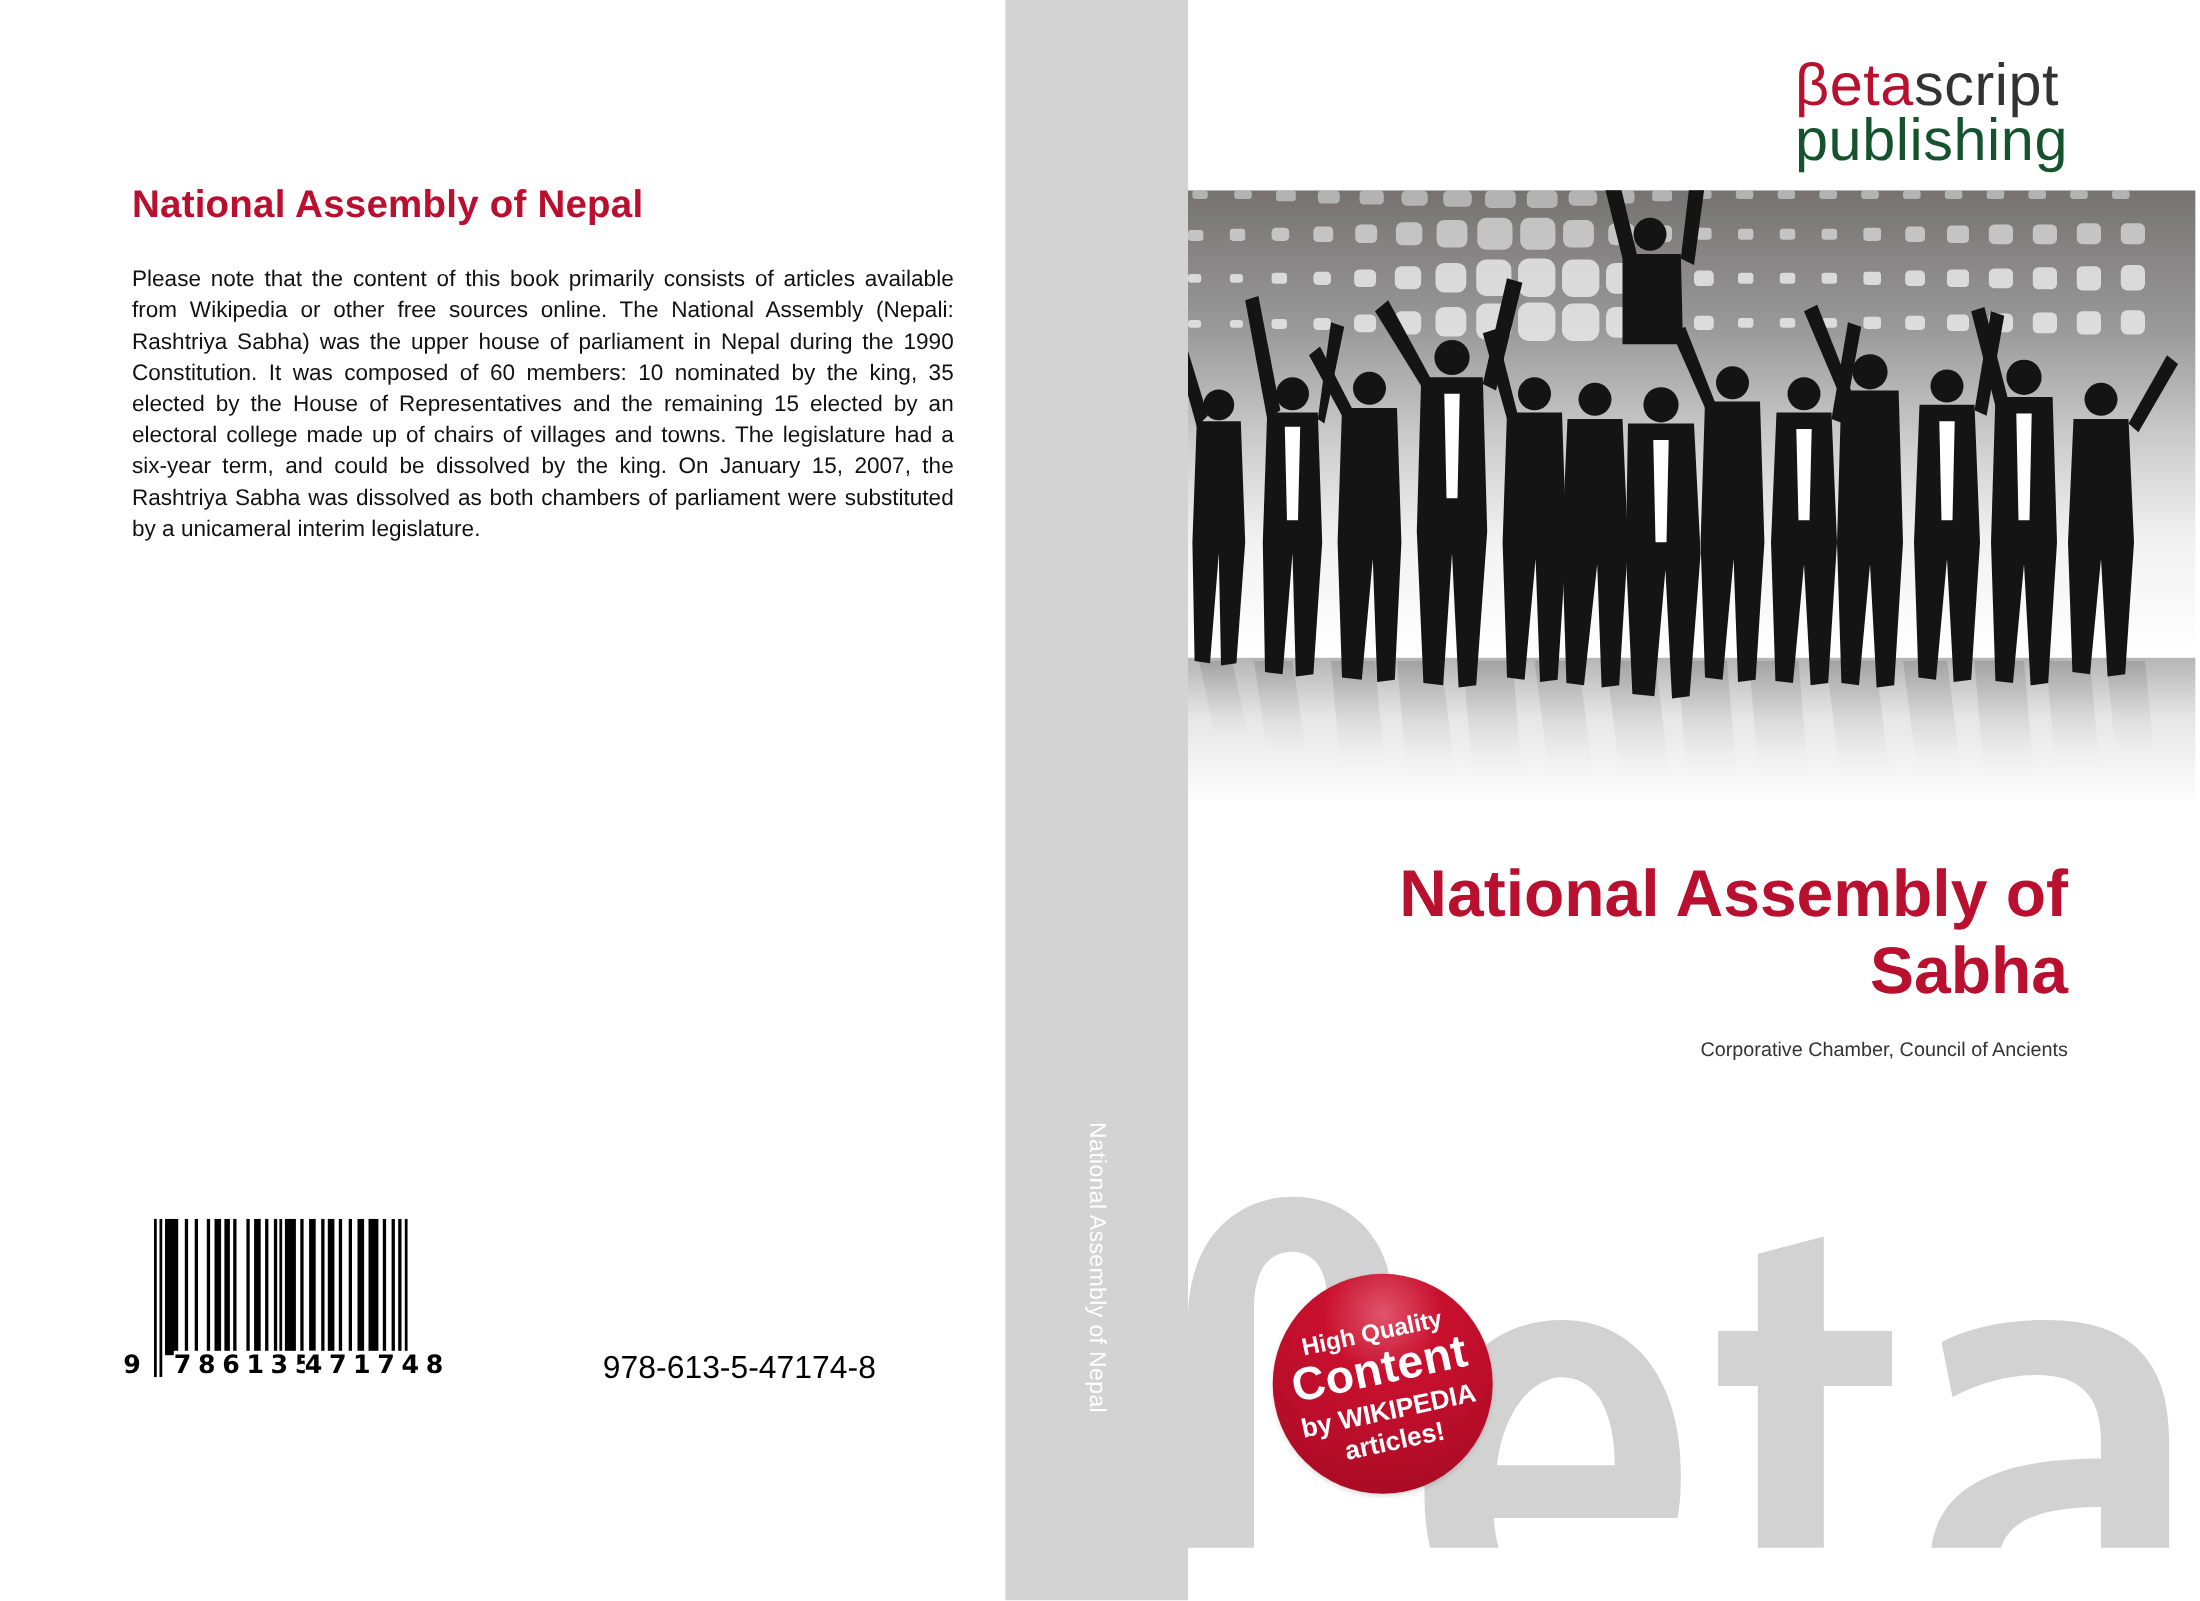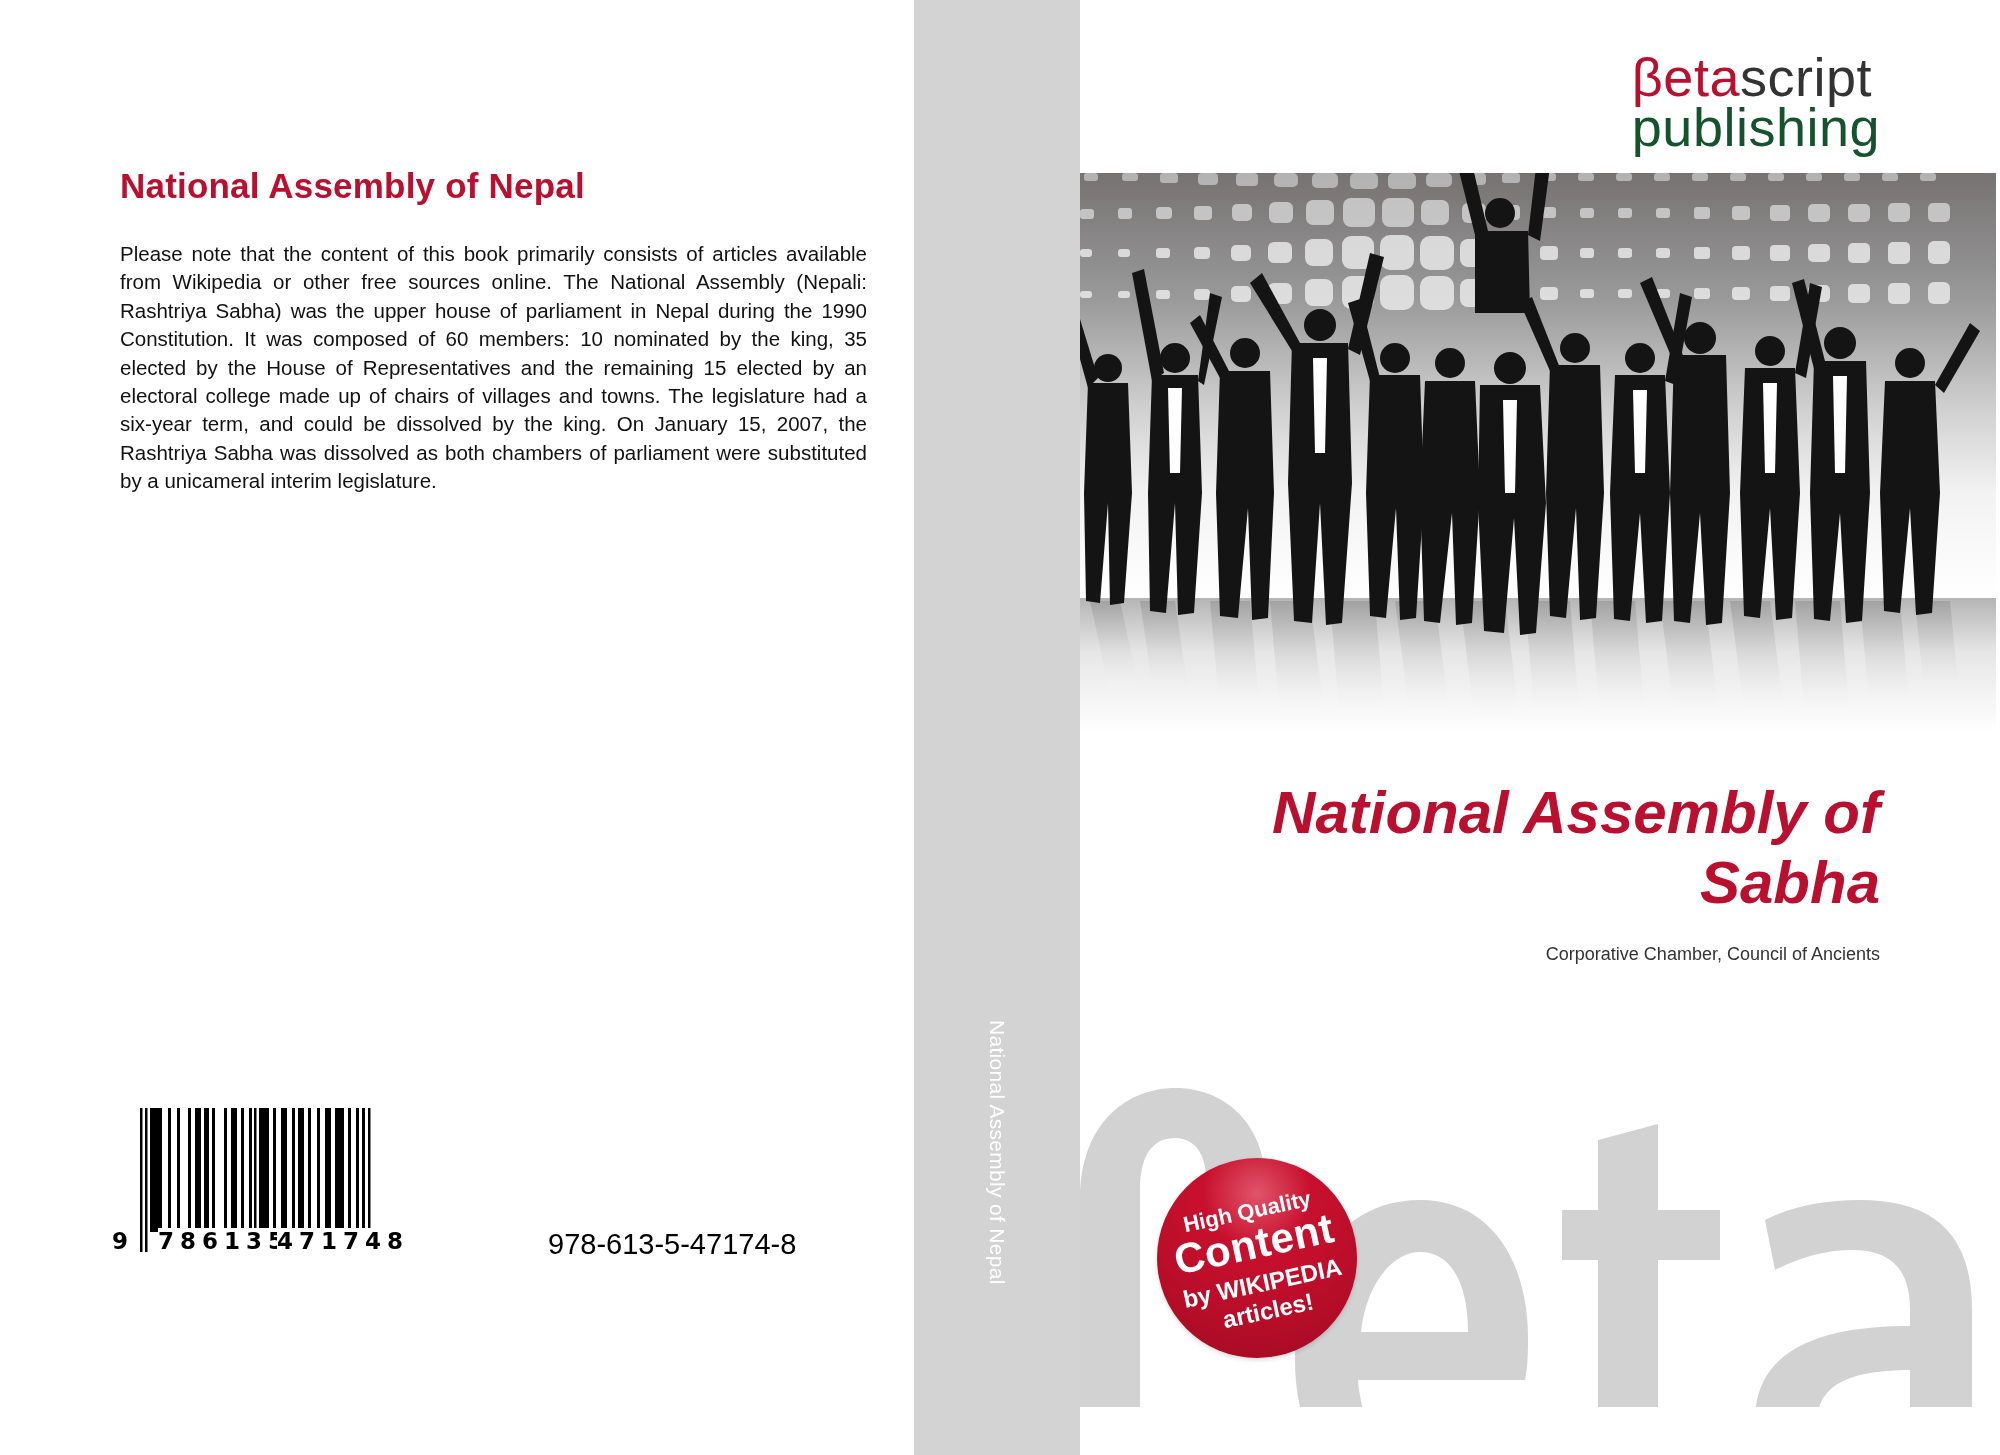--- a/index.html
+++ b/index.html
@@ -31,21 +31,21 @@
   .logo-line1 { font-size:54px; white-space:nowrap; letter-spacing:0.5px; }
   .logo-beta { color:#b8102e; }
   .logo-script { color:#333333; }
   .logo-line2 { font-size:54px; color:#14532d; margin-top:-4px; white-space:nowrap; letter-spacing:0.5px; }
 
   .photo { position:absolute; left:0; top:173px; width:916px; height:560px; }
 
   .watermark { position:absolute; left:0; top:1040px; width:920px; height:420px; }
 
   .front-title { position:absolute; right:120px; top:778px; text-align:right; color:#b8102e;
-                 font-size:60px; font-weight:bold; line-height:70px;font-style:italic; }
+                 font-size:60px; font-weight:bold; line-height:70px; }
   .front-subtitle { position:absolute; right:120px; top:944px; text-align:right; color:#333;
                     font-size:18px; white-space:nowrap; }
   .authors { position:absolute; right:120px; top:1318px; text-align:right; color:#111;
              font-size:27px; line-height:36px; white-space:nowrap; }
 
   .badge { position:absolute; left:77px; top:1158px; width:200px; height:200px; border-radius:50%;
            background:radial-gradient(circle at 50% 18%, #e0556a 0%, #c8102e 28%, #b50d28 70%, #9e0a22 100%);
            box-shadow:0 2px 4px rgba(0,0,0,0.15); }
   .badge-inner { position:absolute; left:0; top:0; width:200px; height:200px; transform:rotate(-12deg);
                  color:#fff; font-weight:bold; text-align:center; }

